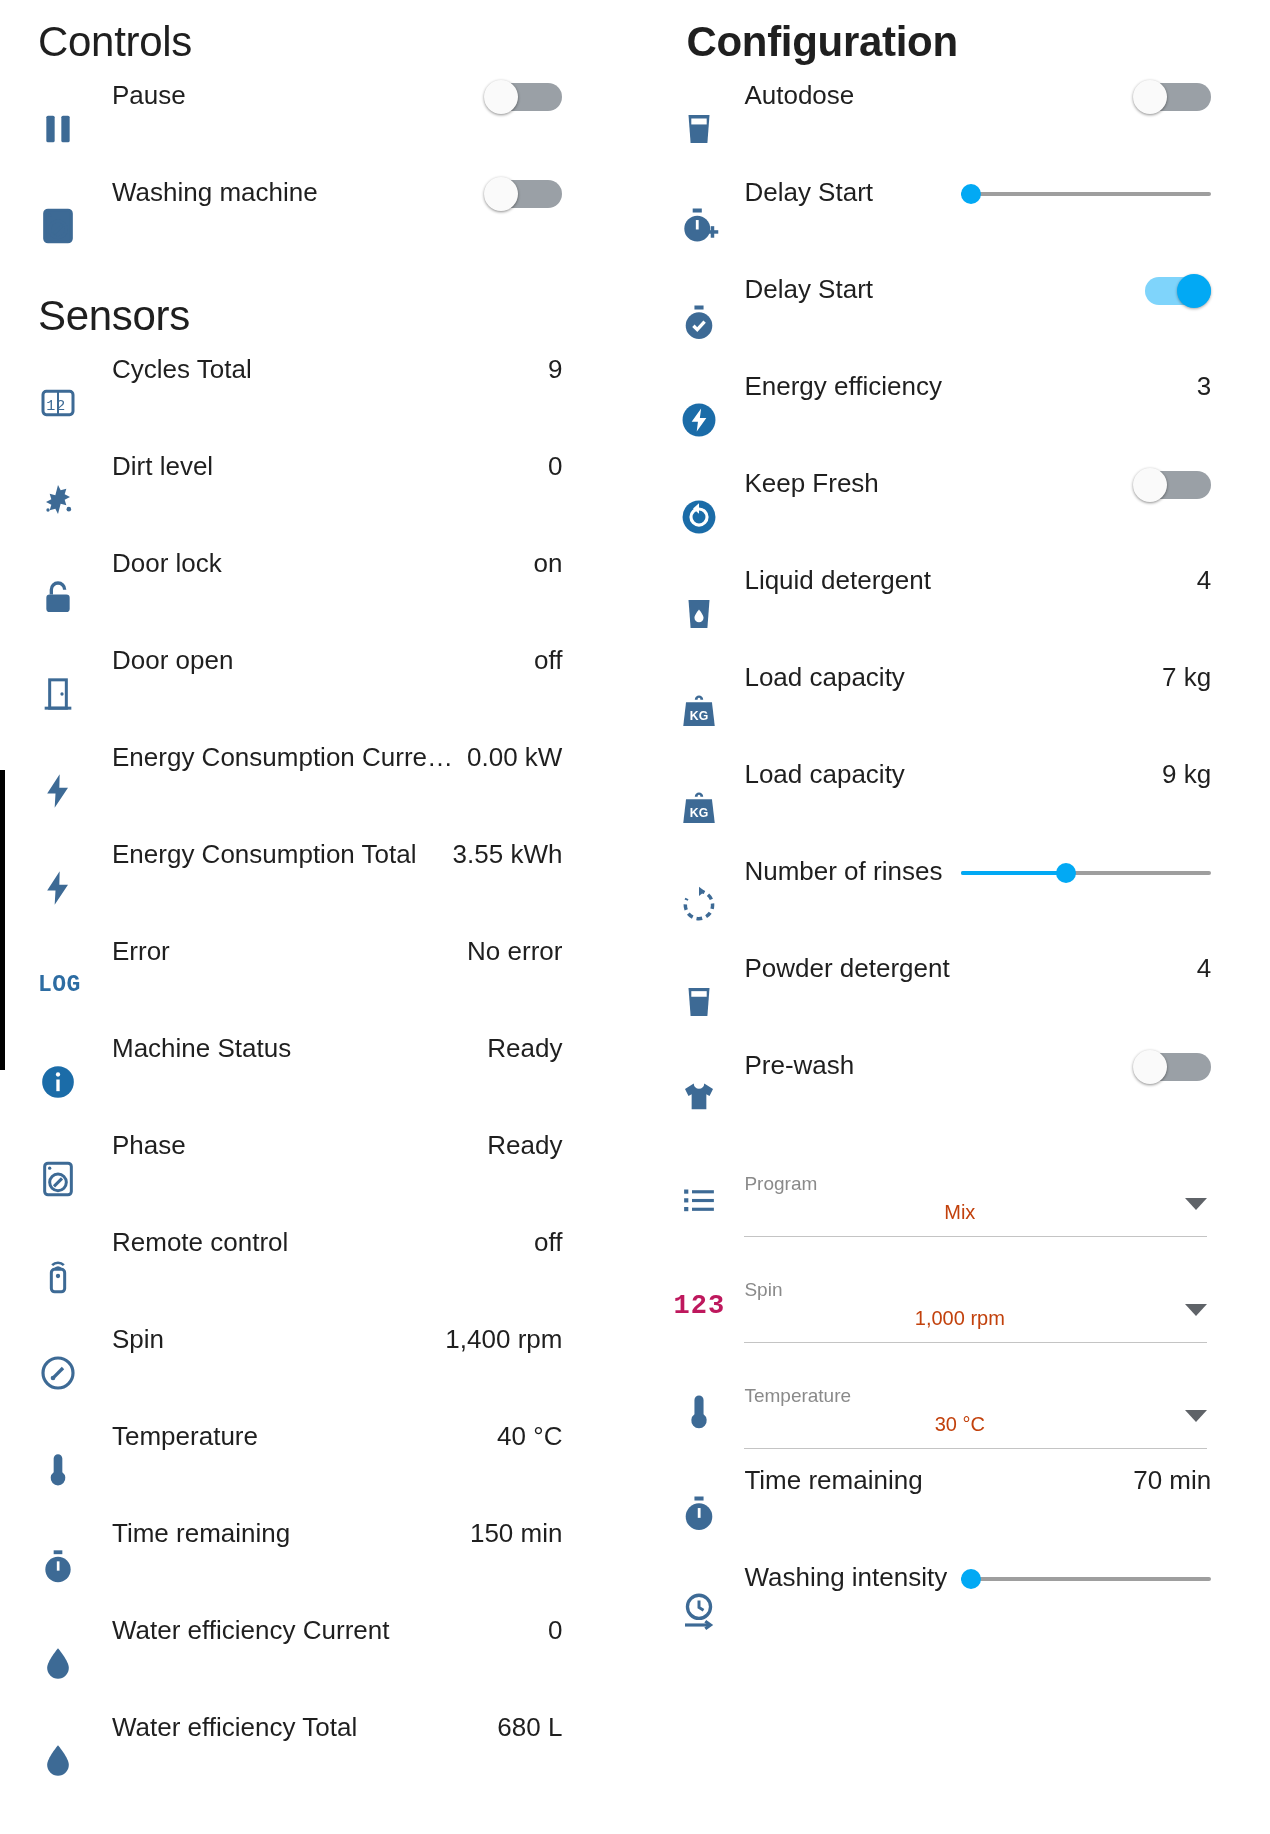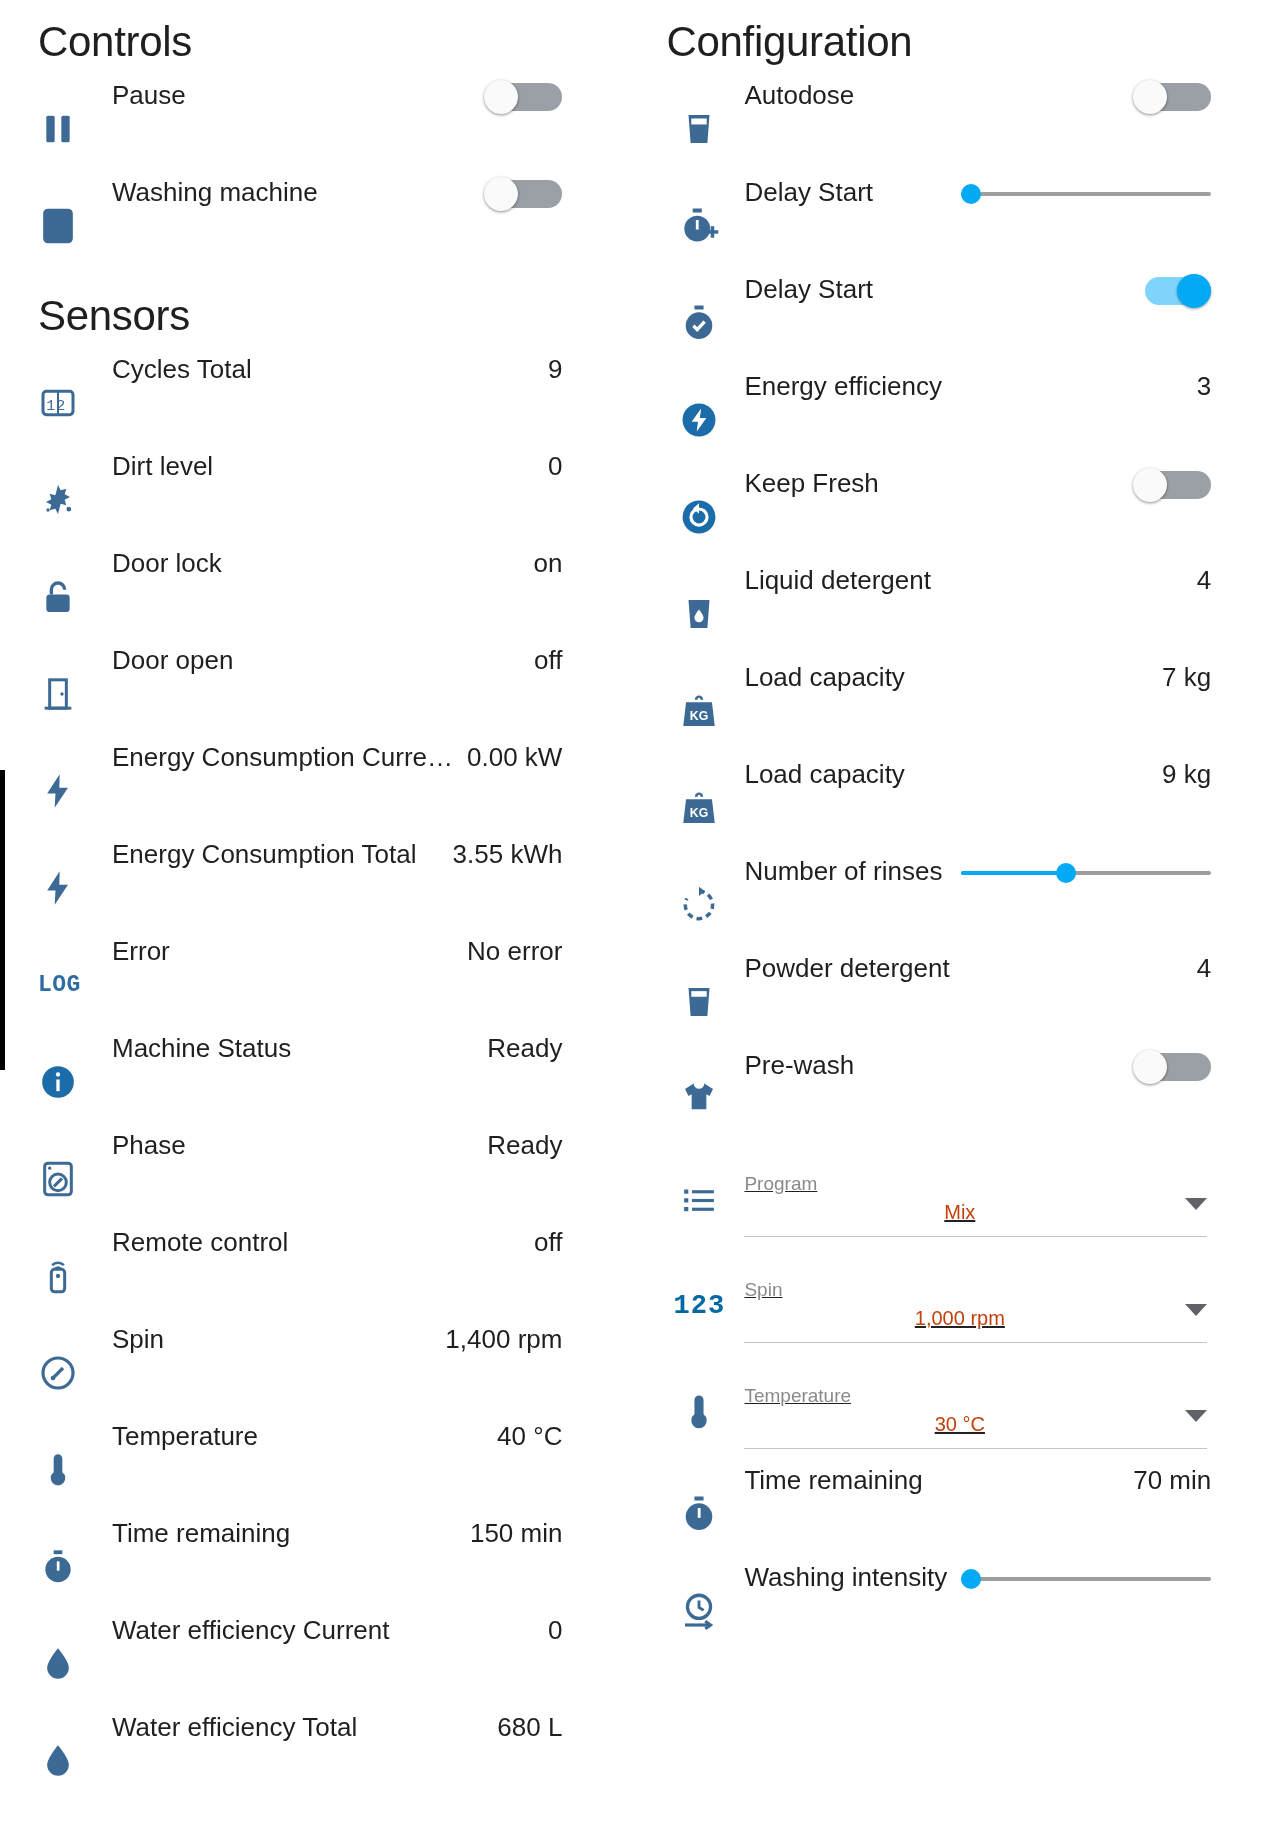--- a/index.html
+++ b/index.html
@@ -35,21 +35,21 @@
     padding-left: 22px;
     padding-right: 14px;
   }
   h2.section-title {
     font-size: 42px;
     font-weight: 400;
     color: #1f1f1f;
     letter-spacing: -0.3px;
     margin: 18px 0 14px 0;
   }
-  .column.right h2.section-title { margin-left: 12px; }
+  .column.right h2.section-title { margin-left: 32px; font-weight: bold; }
 
   .row {
     display: flex;
     height: 97px;
   }
   .icon-cell {
     width: 74px;
     min-width: 74px;
     display: flex;
     align-items: center;
@@ -143,21 +143,21 @@
   
   .select-field {
     flex: 1 1 auto;
     border-bottom: 1px solid #c4c4c4;
     padding: 10px 0 12px 0;
     display: flex;
     align-items: flex-end;
     position: relative;
     margin-right: 4px;
   }
-  .select-inner { flex: 1 1 auto; text-decoration: underline; }
+  .select-inner { flex: 1 1 auto; }
   .select-label {
     font-size: 19px;
     color: #8a8a8a;
     margin-bottom: 6px;
   }
   .select-value {
     font-size: 20px;
     color: #c2410c;
     text-align: center;
   }
@@ -177,21 +177,21 @@
     font-family: "Liberation Mono", monospace;
     font-size: 23px;
     font-weight: 700;
     color: #2d6ca2;
     letter-spacing: 0.5px;
   }
   .num-text {
     font-family: "Liberation Mono", monospace;
     font-size: 27px;
     font-weight: 700;
-    color: #0369a1;
+    color: #be185d;
     letter-spacing: 1px;
   }
 </style>
 </head>
 <body>
 
 <div class="page">
   <div class="edge-marker"></div>
 
   <div class="column left">

